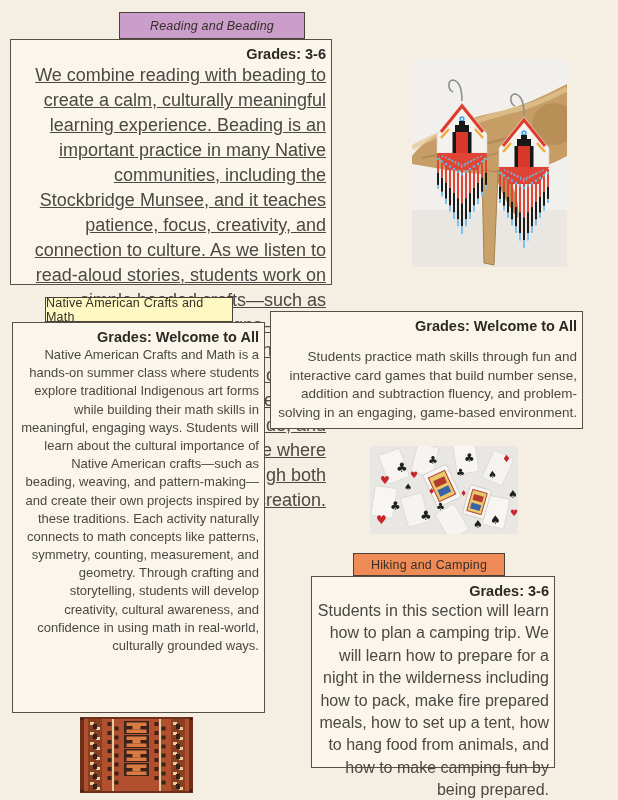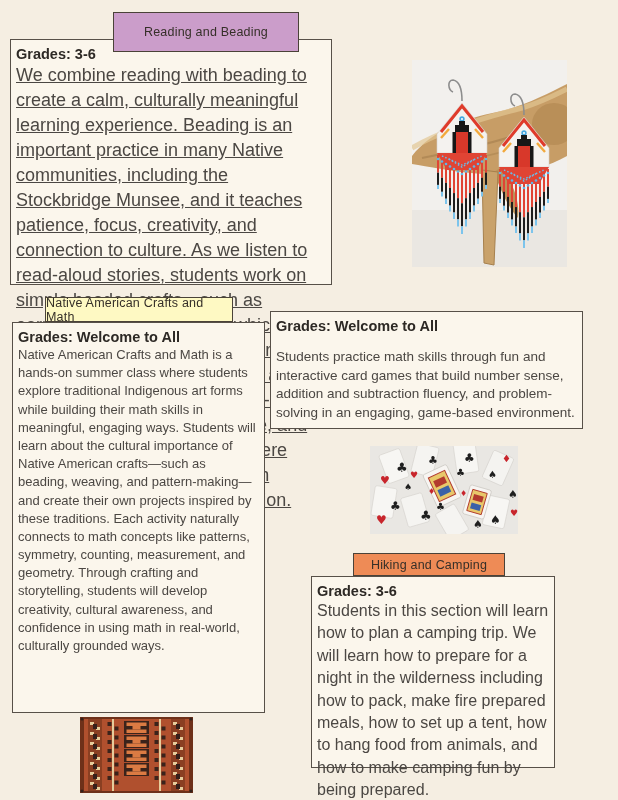--- a/index.html
+++ b/index.html
@@ -11,31 +11,31 @@
   .tab{
     position:absolute;box-sizing:border-box;
     border:1.6px solid #4a4238;
     display:flex;align-items:center;justify-content:center;
     font-size:12.5px;color:#352f28;letter-spacing:.2px;
     z-index:2;
   }
   .cbox{
     position:absolute;box-sizing:border-box;
     background:#fbf6ec;border:1.6px solid #575048;
-    text-align:left;color:#4b4743;
+    text-align:right;color:#4b4743;
     padding:4px 5px;z-index:1;
   }
   .grades{font-weight:bold;color:#2d2925;font-size:14.5px;margin:2px 0 1px;}
   .bodytext{white-space:pre-line;}
   #box1 .bodytext{font-size:18px;line-height:1.39;text-decoration:underline;}
   #box2 .bodytext{font-size:13px;line-height:1.40;}
   #box3 .bodytext{font-size:13.5px;line-height:1.38;margin-top:14px;}
   #box4 .bodytext{font-size:16px;line-height:1.40;}
 
-  #tab1{left:113px;top:12px;width:186px;height:40px;}
+  #tab1{left:119px;top:12px;width:186px;height:27px;font-style:italic;}
   #box1{left:10px; top:39px; width:322px;height:246px;}
   #tab2{left:45px; top:297px;width:188px;height:25px;}
   #box2{left:12px; top:322px;width:253px;height:391px;}
   #tab3{left:337px;top:287px;width:182px;height:24px;}
   #box3{left:270px;top:311px;width:313px;height:118px;}
   #tab4{left:353px;top:553px;width:152px;height:23px;}
   #box4{left:311px;top:576px;width:244px;height:192px;}
 
   .photo{position:absolute;z-index:1;}
   #earrings-photo{left:412px;top:60px;width:155px;height:207px;}

